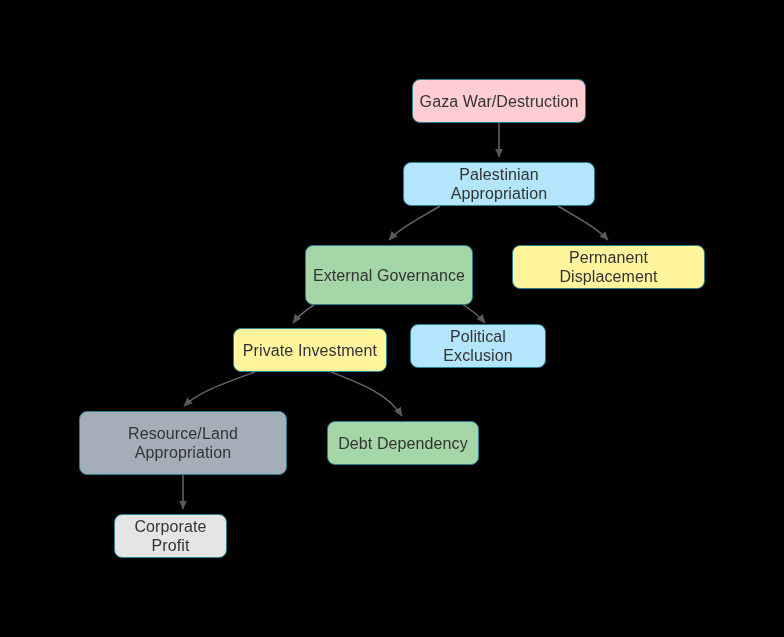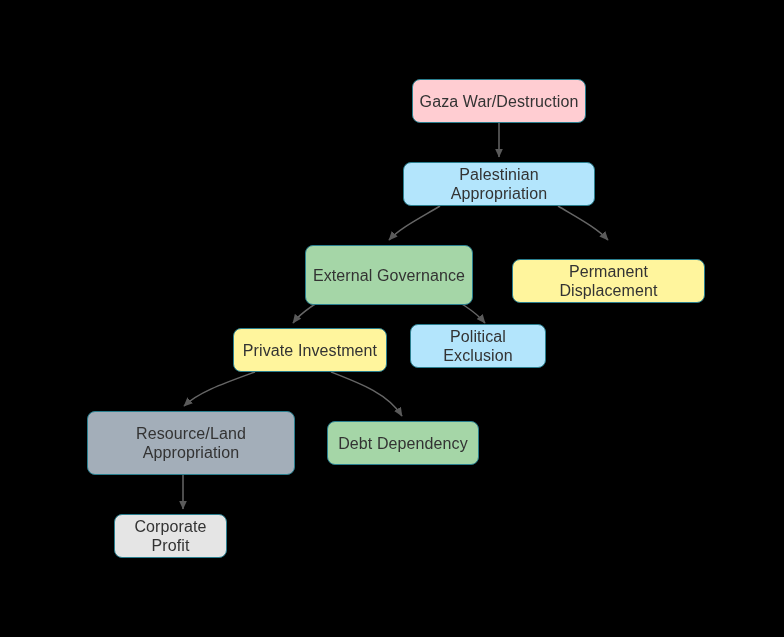--- a/index.html
+++ b/index.html
@@ -75,30 +75,30 @@
   <div id="node-layer">
       <div class="flow-node" style="left: 412px; top: 79px; width: 174px; height: 44px; background: rgb(255, 205, 210); border-color: rgb(42, 127, 143); color: rgb(51, 51, 51);">
         <span class="node-label">Gaza War/Destruction</span>
       </div>
       <div class="flow-node" style="left: 403px; top: 162px; width: 192px; height: 44px; background: rgb(179, 229, 252); border-color: rgb(42, 127, 143); color: rgb(51, 51, 51);">
         <span class="node-label">Palestinian Appropriation</span>
       </div>
       <div class="flow-node" style="left: 305px; top: 245px; width: 168px; height: 60px; background: rgb(165, 214, 167); border-color: rgb(42, 127, 143); color: rgb(51, 51, 51);">
         <span class="node-label">External Governance</span>
       </div>
-      <div class="flow-node" style="left: 512px; top: 259px; width: 193px; height: 44px; background: rgb(255, 245, 157); border-color: rgb(42, 127, 143); color: rgb(51, 51, 51);">
+      <div class="flow-node" style="left: 512px; top: 245px; width: 193px; height: 44px; background: rgb(255, 245, 157); border-color: rgb(42, 127, 143); color: rgb(51, 51, 51);">
         <span class="node-label">Permanent Displacement</span>
       </div>
       <div class="flow-node" style="left: 233px; top: 328px; width: 154px; height: 44px; background: rgb(255, 245, 157); border-color: rgb(42, 127, 143); color: rgb(51, 51, 51);">
         <span class="node-label">Private Investment</span>
       </div>
       <div class="flow-node" style="left: 410px; top: 324px; width: 136px; height: 44px; background: rgb(179, 229, 252); border-color: rgb(42, 127, 143); color: rgb(51, 51, 51);">
         <span class="node-label">Political Exclusion</span>
       </div>
-      <div class="flow-node" style="left: 79px; top: 411px; width: 208px; height: 64px; background: rgb(163, 174, 185); border-color: rgb(42, 127, 143); color: rgb(51, 51, 51); margin-left: 8px;">
+      <div class="flow-node" style="left: 79px; top: 411px; width: 208px; height: 64px; background: rgb(163, 174, 185); border-color: rgb(42, 127, 143); color: rgb(51, 51, 51);">
         <span class="node-label">Resource/Land
 Appropriation</span>
       </div>
       <div class="flow-node" style="left: 327px; top: 421px; width: 152px; height: 44px; background: rgb(165, 214, 167); border-color: rgb(42, 127, 143); color: rgb(51, 51, 51);">
         <span class="node-label">Debt Dependency</span>
       </div>
       <div class="flow-node" style="left: 114px; top: 514px; width: 113px; height: 44px; background: #e5e5e5; border-color: rgb(42, 127, 143); color: rgb(51, 51, 51);">
         <span class="node-label">Corporate Profit</span>
       </div>
     </div>

